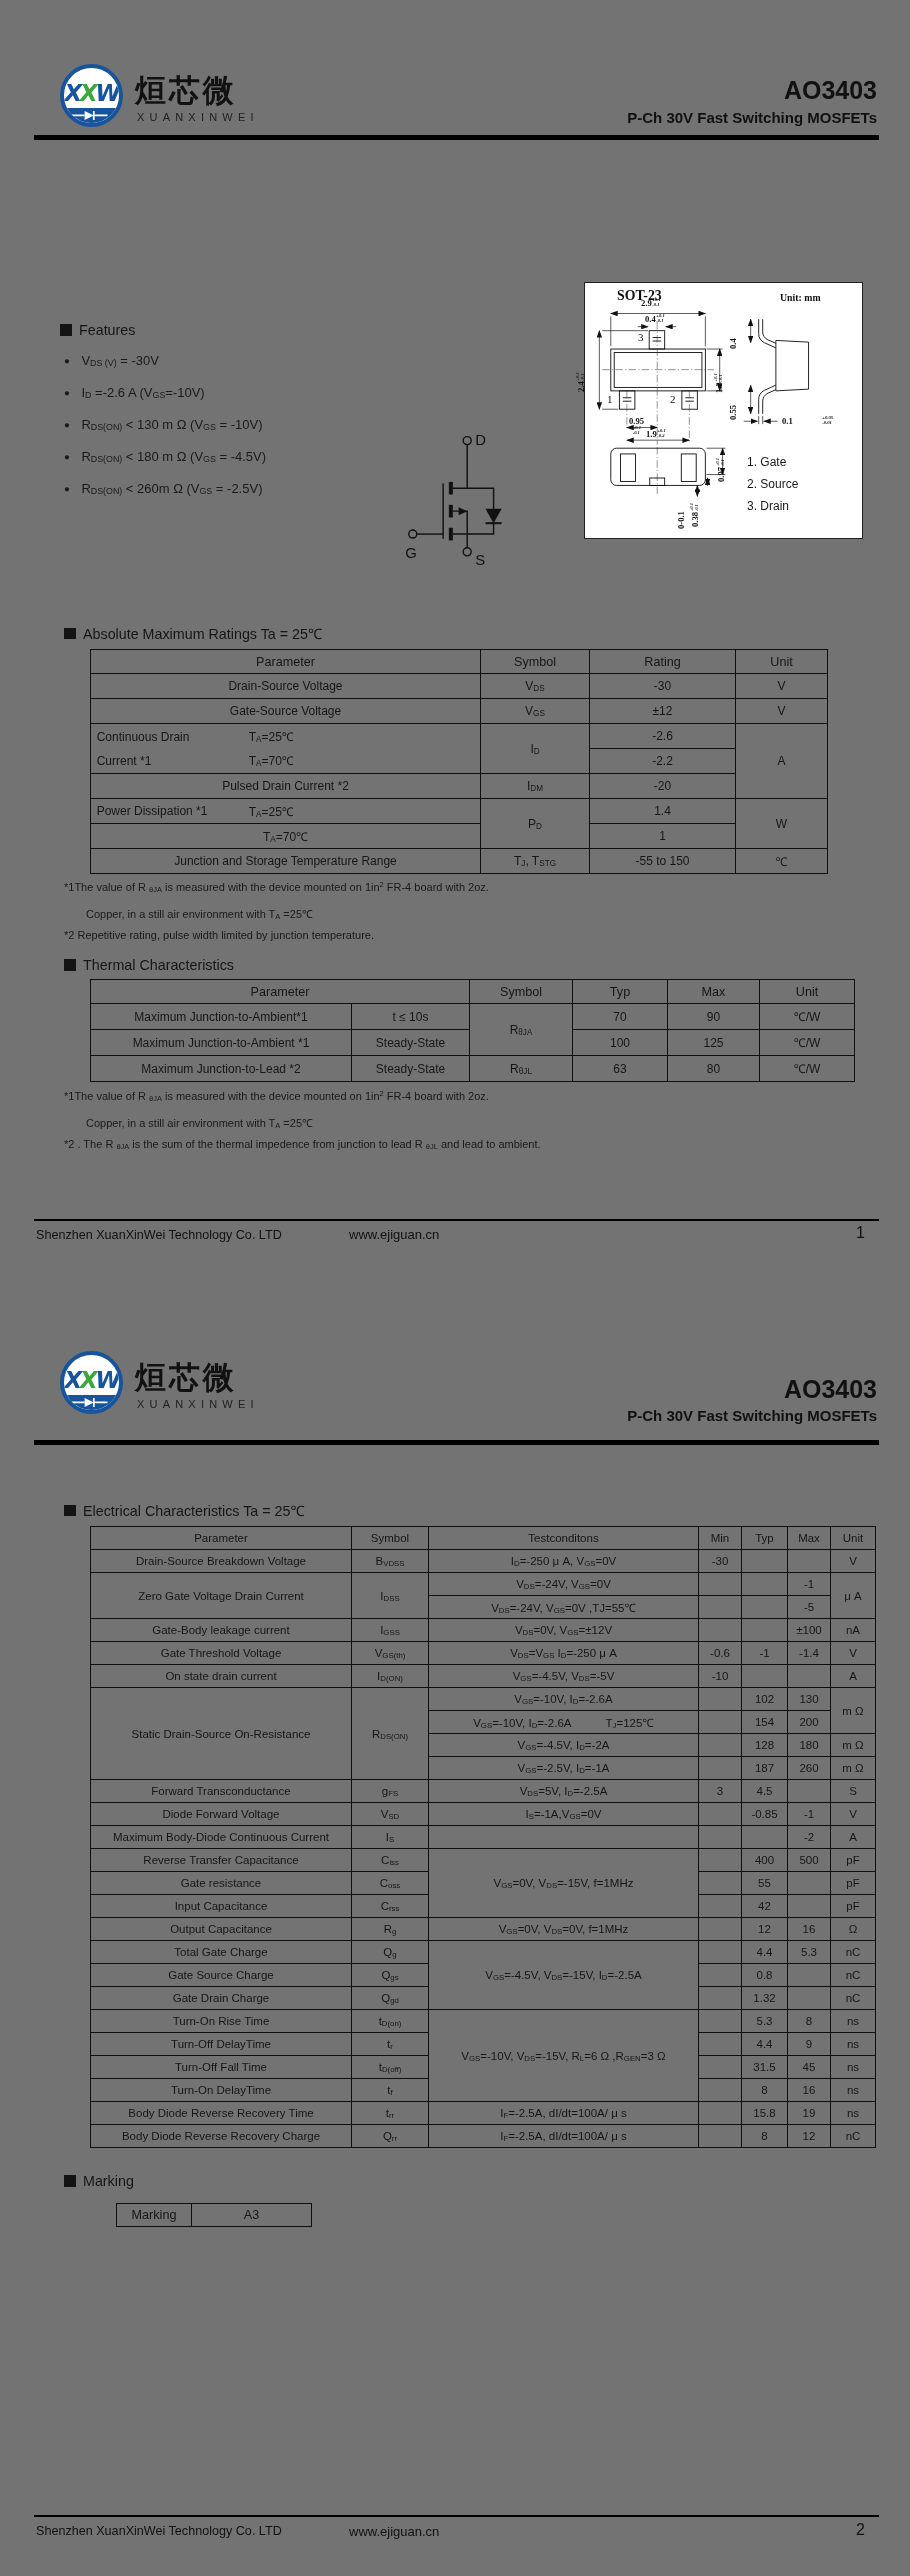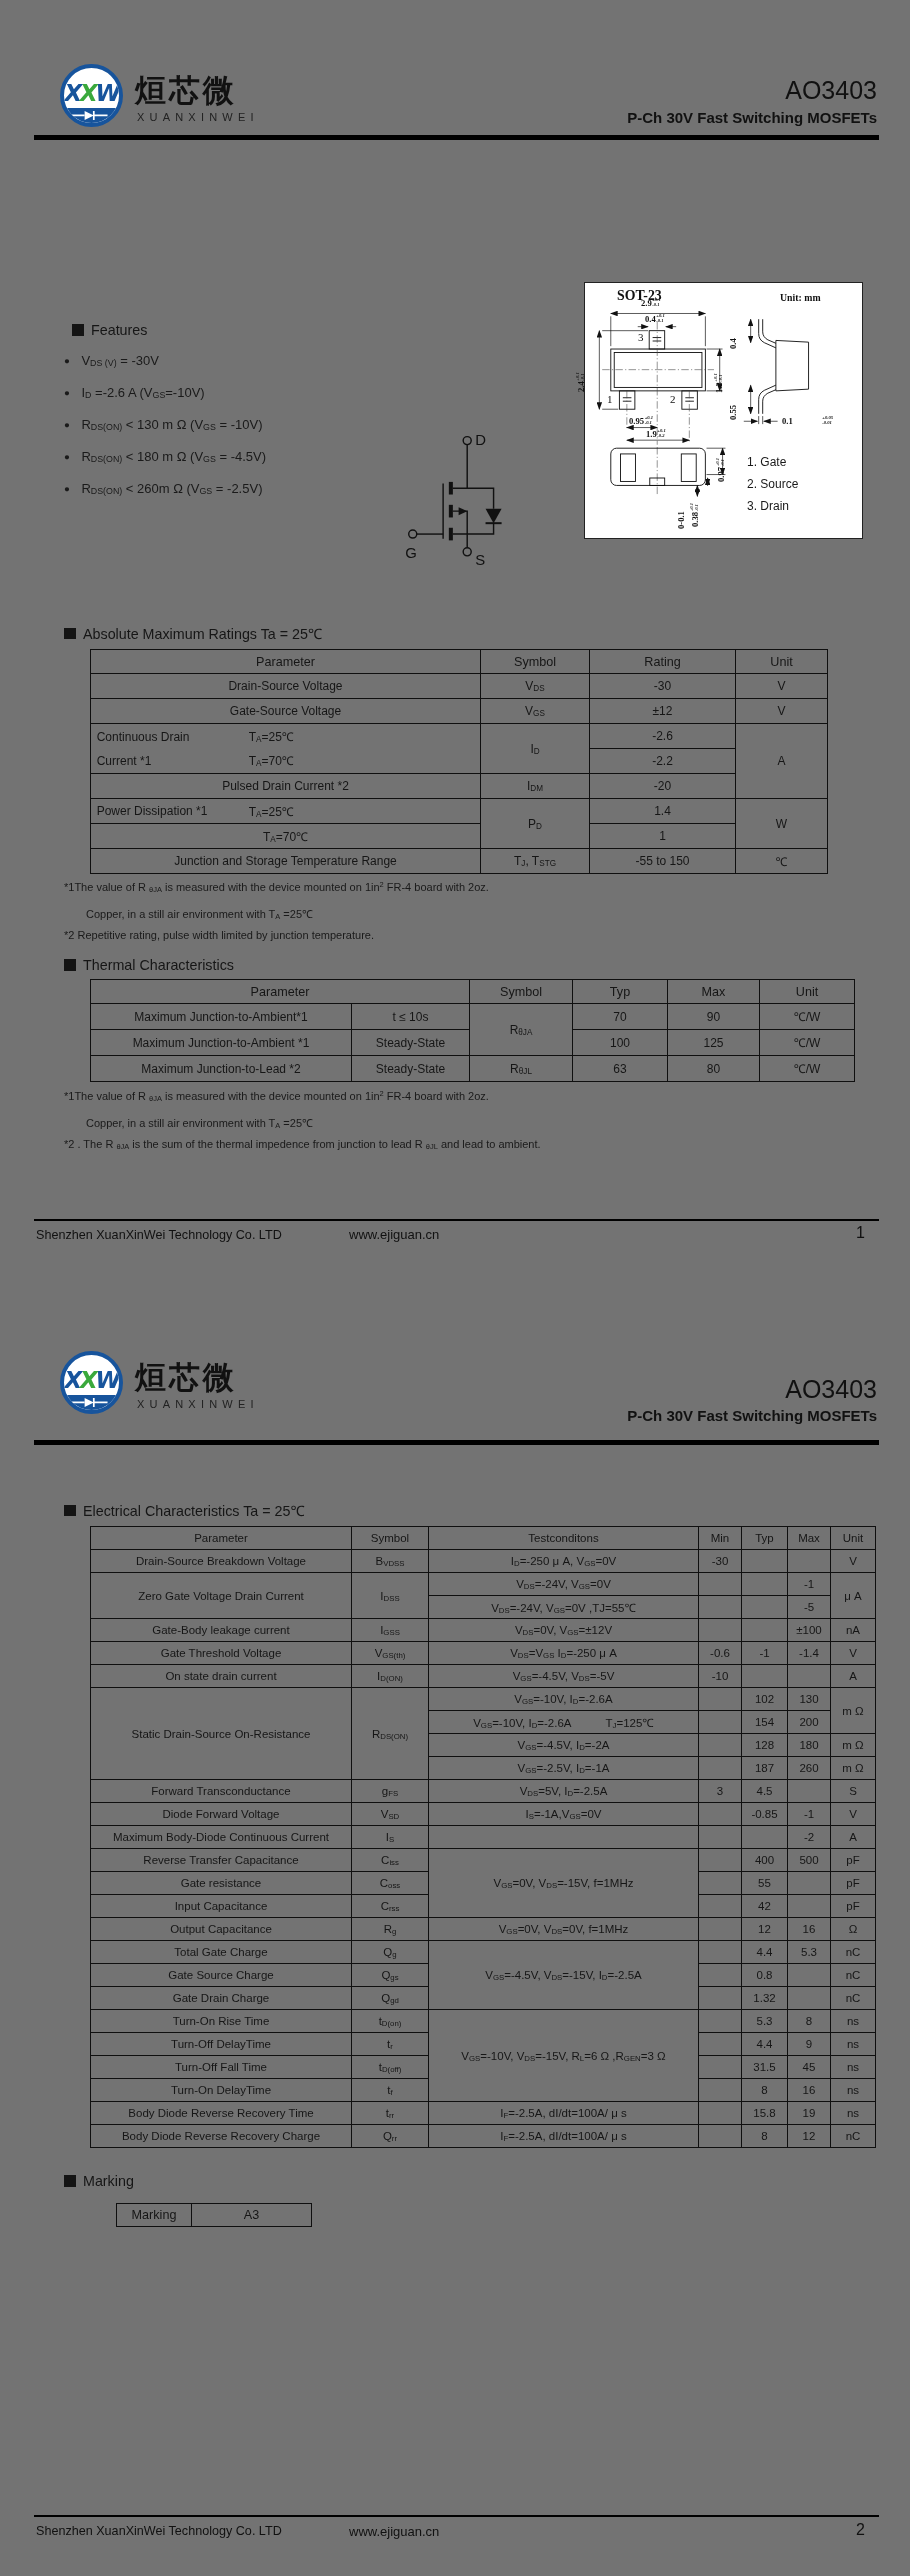--- a/index.html
+++ b/index.html
@@ -12,21 +12,21 @@
   
   .logo-circle{position:absolute;width:55px;height:55px;border:4px solid #17549c;border-radius:50%;
                overflow:hidden;background:#fff;}
   .logo-letters{position:absolute;top:11.5px;left:0;width:100%;text-align:center;
                 font-weight:800;font-style:italic;font-size:23px;font-family:"DejaVu Sans",sans-serif;
                 letter-spacing:-2.3px;}
   .logo-letters .b{color:#17549c;} .logo-letters .g{color:#3aa93c;}
   .logo-bottom{position:absolute;bottom:0;left:0;width:100%;height:15.5px;background:#17549c;}
   .brand-cn{font-size:31px;font-weight:700;letter-spacing:2.9px;color:#111;font-family:"DejaVu Sans",sans-serif;}
   .brand-en{font-size:11px;letter-spacing:5.2px;color:#222;font-weight:500;}
-  .part-no{font-size:25px;color:#111;text-align:right;font-weight:400;}
+  .part-no{font-size:25px;color:#111;text-align:right;font-weight:700;}
   .part-sub{font-size:15px;font-weight:700;color:#111;text-align:right;}
   .rule{position:absolute;left:34px;width:845px;height:5.2px;background:#000;}
 
   
   .sect{font-size:14.3px;color:#161616;display:flex;align-items:center;}
   .sect .sq{width:11.5px;height:11.5px;background:#141414;display:inline-block;margin-right:7.5px;flex:0 0 auto;}
 
   
   .feat-li{height:32px;display:flex;align-items:center;font-size:13px;color:#1a1a1a;}
   .feat-li .blt{font-size:9.8px;margin-right:11.5px;}
@@ -79,21 +79,21 @@
         <line x1="52" y1="13" x2="76" y2="13" stroke="#fff" stroke-width="3"></line>
       </svg>
     </div>
   </div>
   <div class="brand-cn abs" style="left:135px;top:70px;">烜芯微</div>
   <div class="brand-en abs" style="left:137px;top:111px;">XUANXINWEI</div>
   <div class="part-no abs" style="right:33px;top:76px;">AO3403</div>
   <div class="part-sub abs" style="right:33px;top:109px;">P-Ch 30V Fast Switching MOSFETs</div>
   <div class="rule" style="top:135px;"></div>
 
-  <div class="sect abs" style="left:72px;top:322px;">
+  <div class="sect abs" style="left:60px;top:322px;">
     <span class="sq"></span>
     <span>Features</span>
   </div>
   <div class="abs" style="left:64px;top:344px;">
     <div class="feat-li">
         <span class="blt">●</span>
         <span>V<sub>DS (V)</sub> = -30V</span>
       </div>
     <div class="feat-li">
         <span class="blt">●</span>
@@ -242,21 +242,21 @@
           <i>-0.1</i>
         </span>
       </span>
     <span class="pdim rot" style="left:139px;top:100px;">
         <b>1.3</b>
         <span class="tol">
           <i>+0.1</i>
           <i>-0.1</i>
         </span>
       </span>
-    <span class="pdim" style="left:44px;top:133px;">
+    <span class="pdim" style="left:44px;top:133px;flex-direction:column;">
         <b>0.95</b>
         <span class="tol">
           <i>+0.1</i>
           <i>-0.1</i>
         </span>
       </span>
     <span class="pdim" style="left:61px;top:146px;">
         <b>1.9</b>
         <span class="tol">
           <i>+0.1</i>

